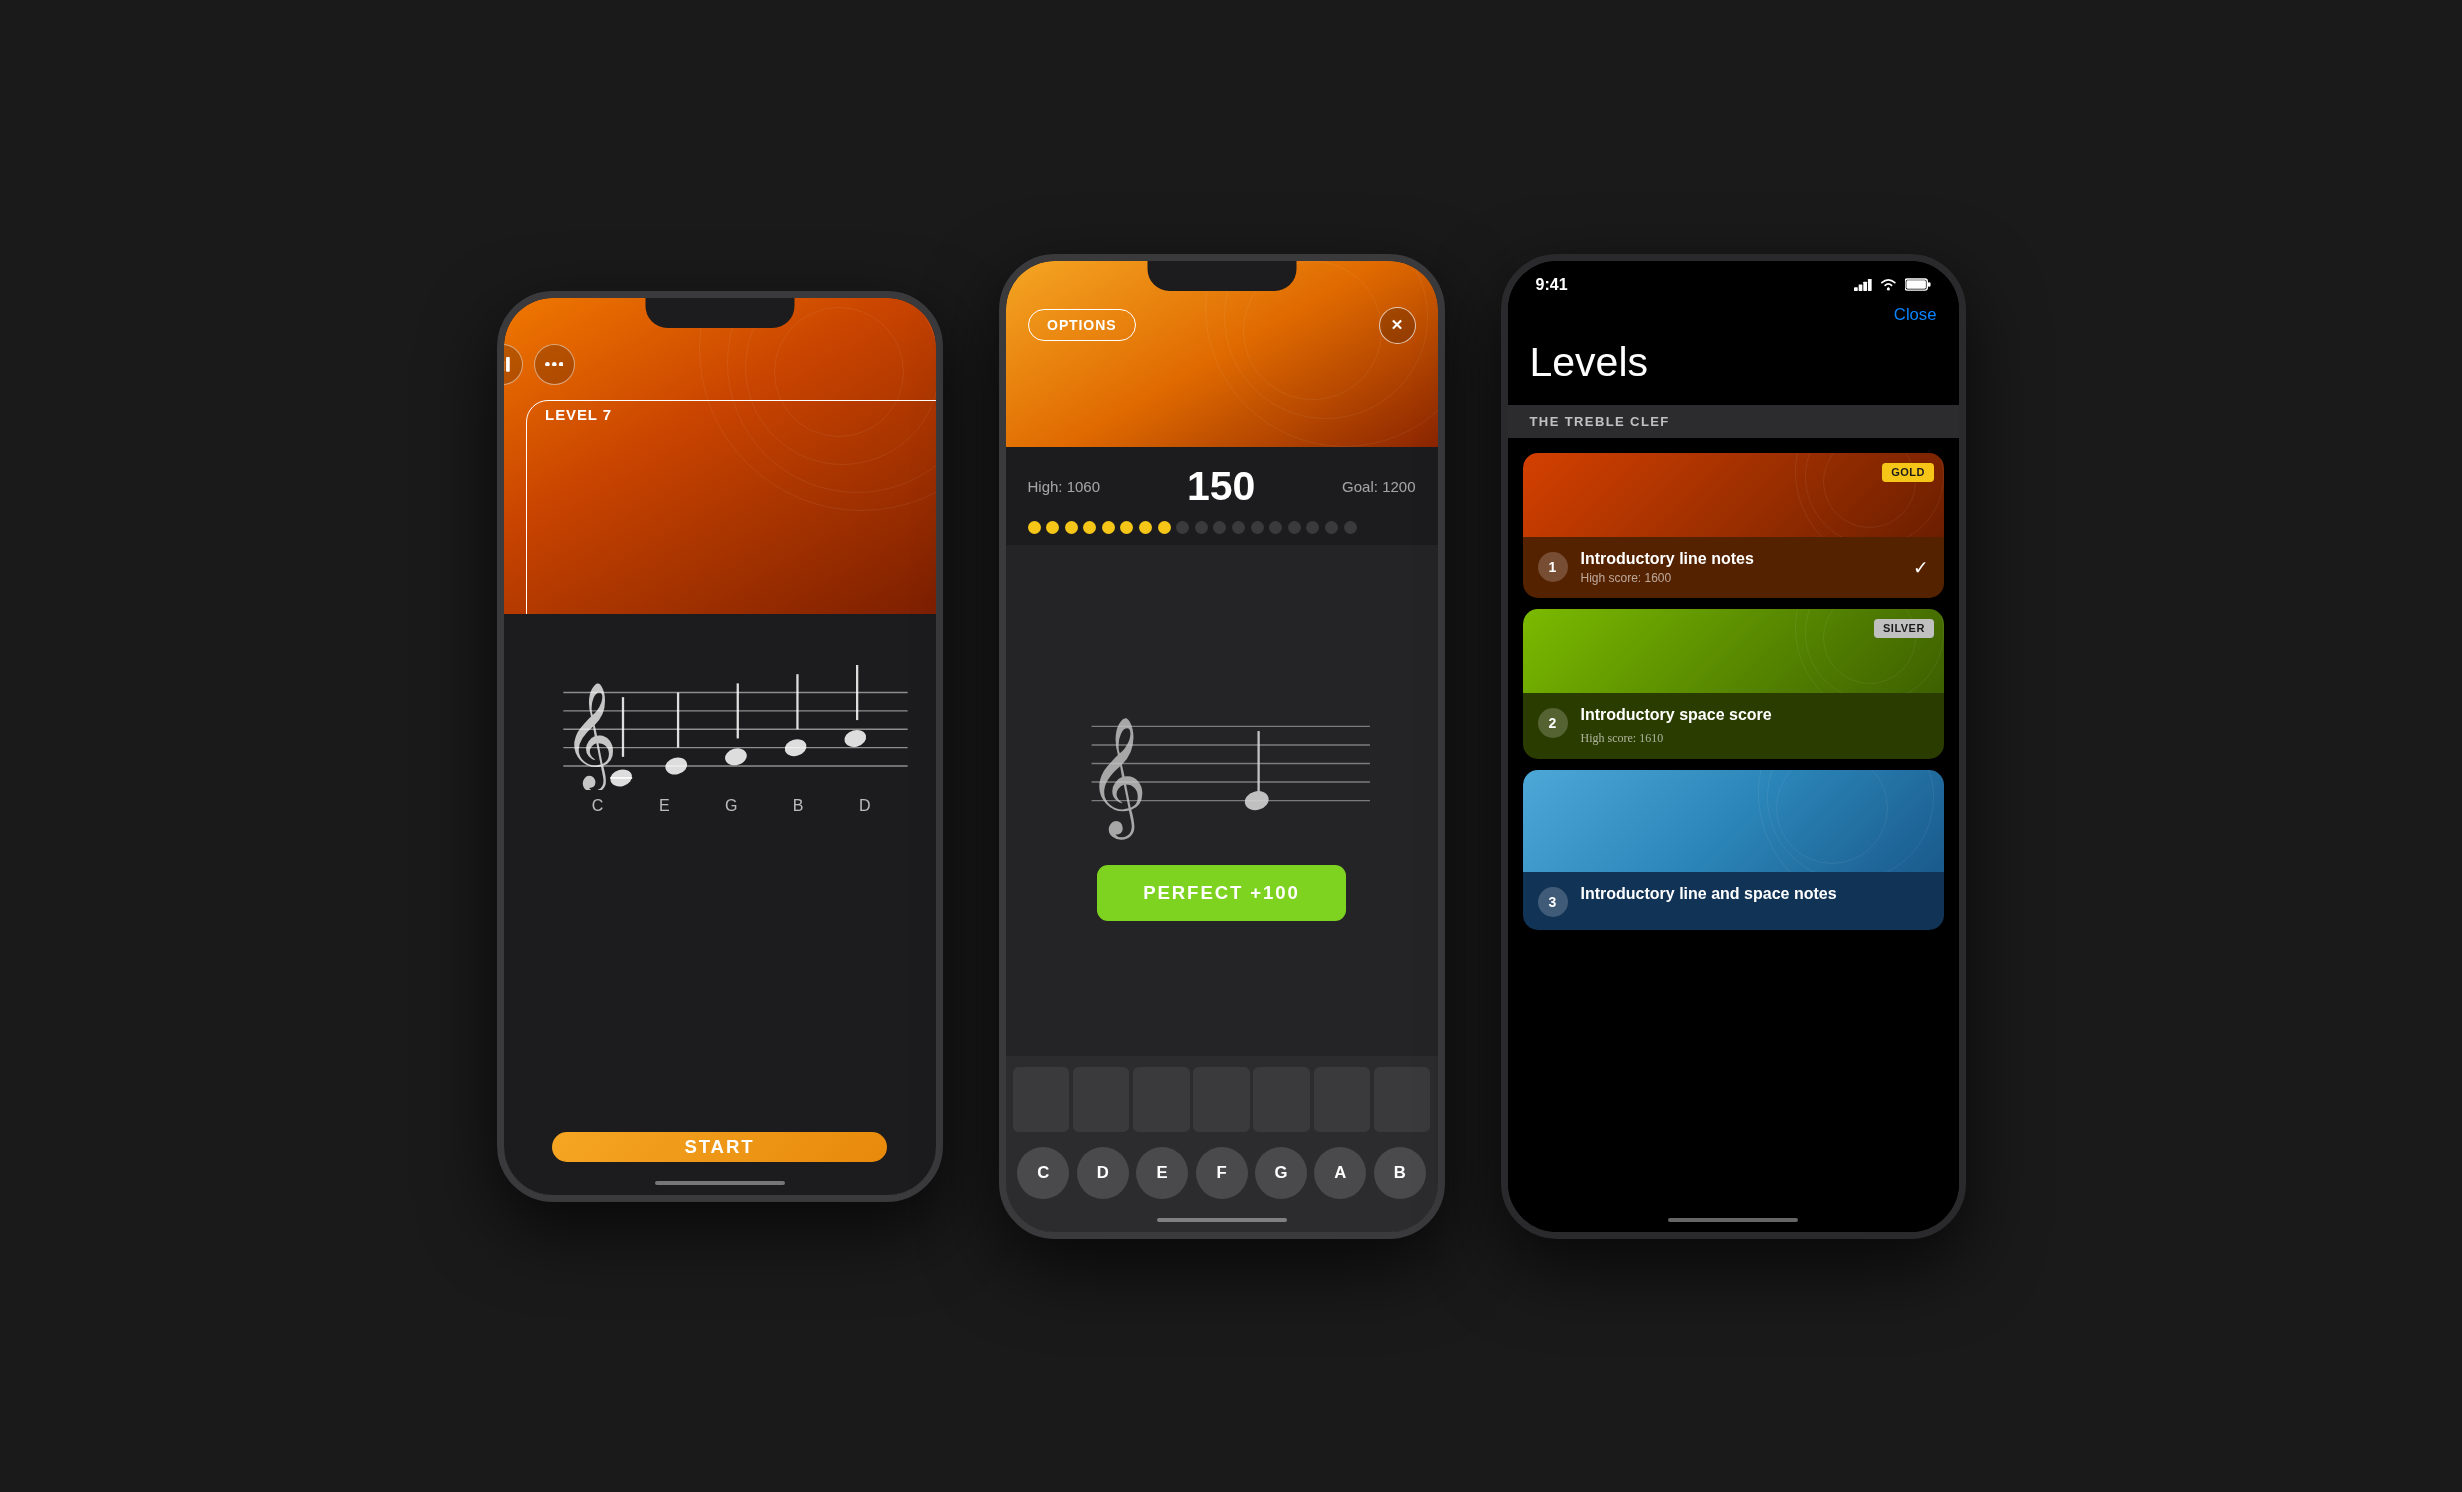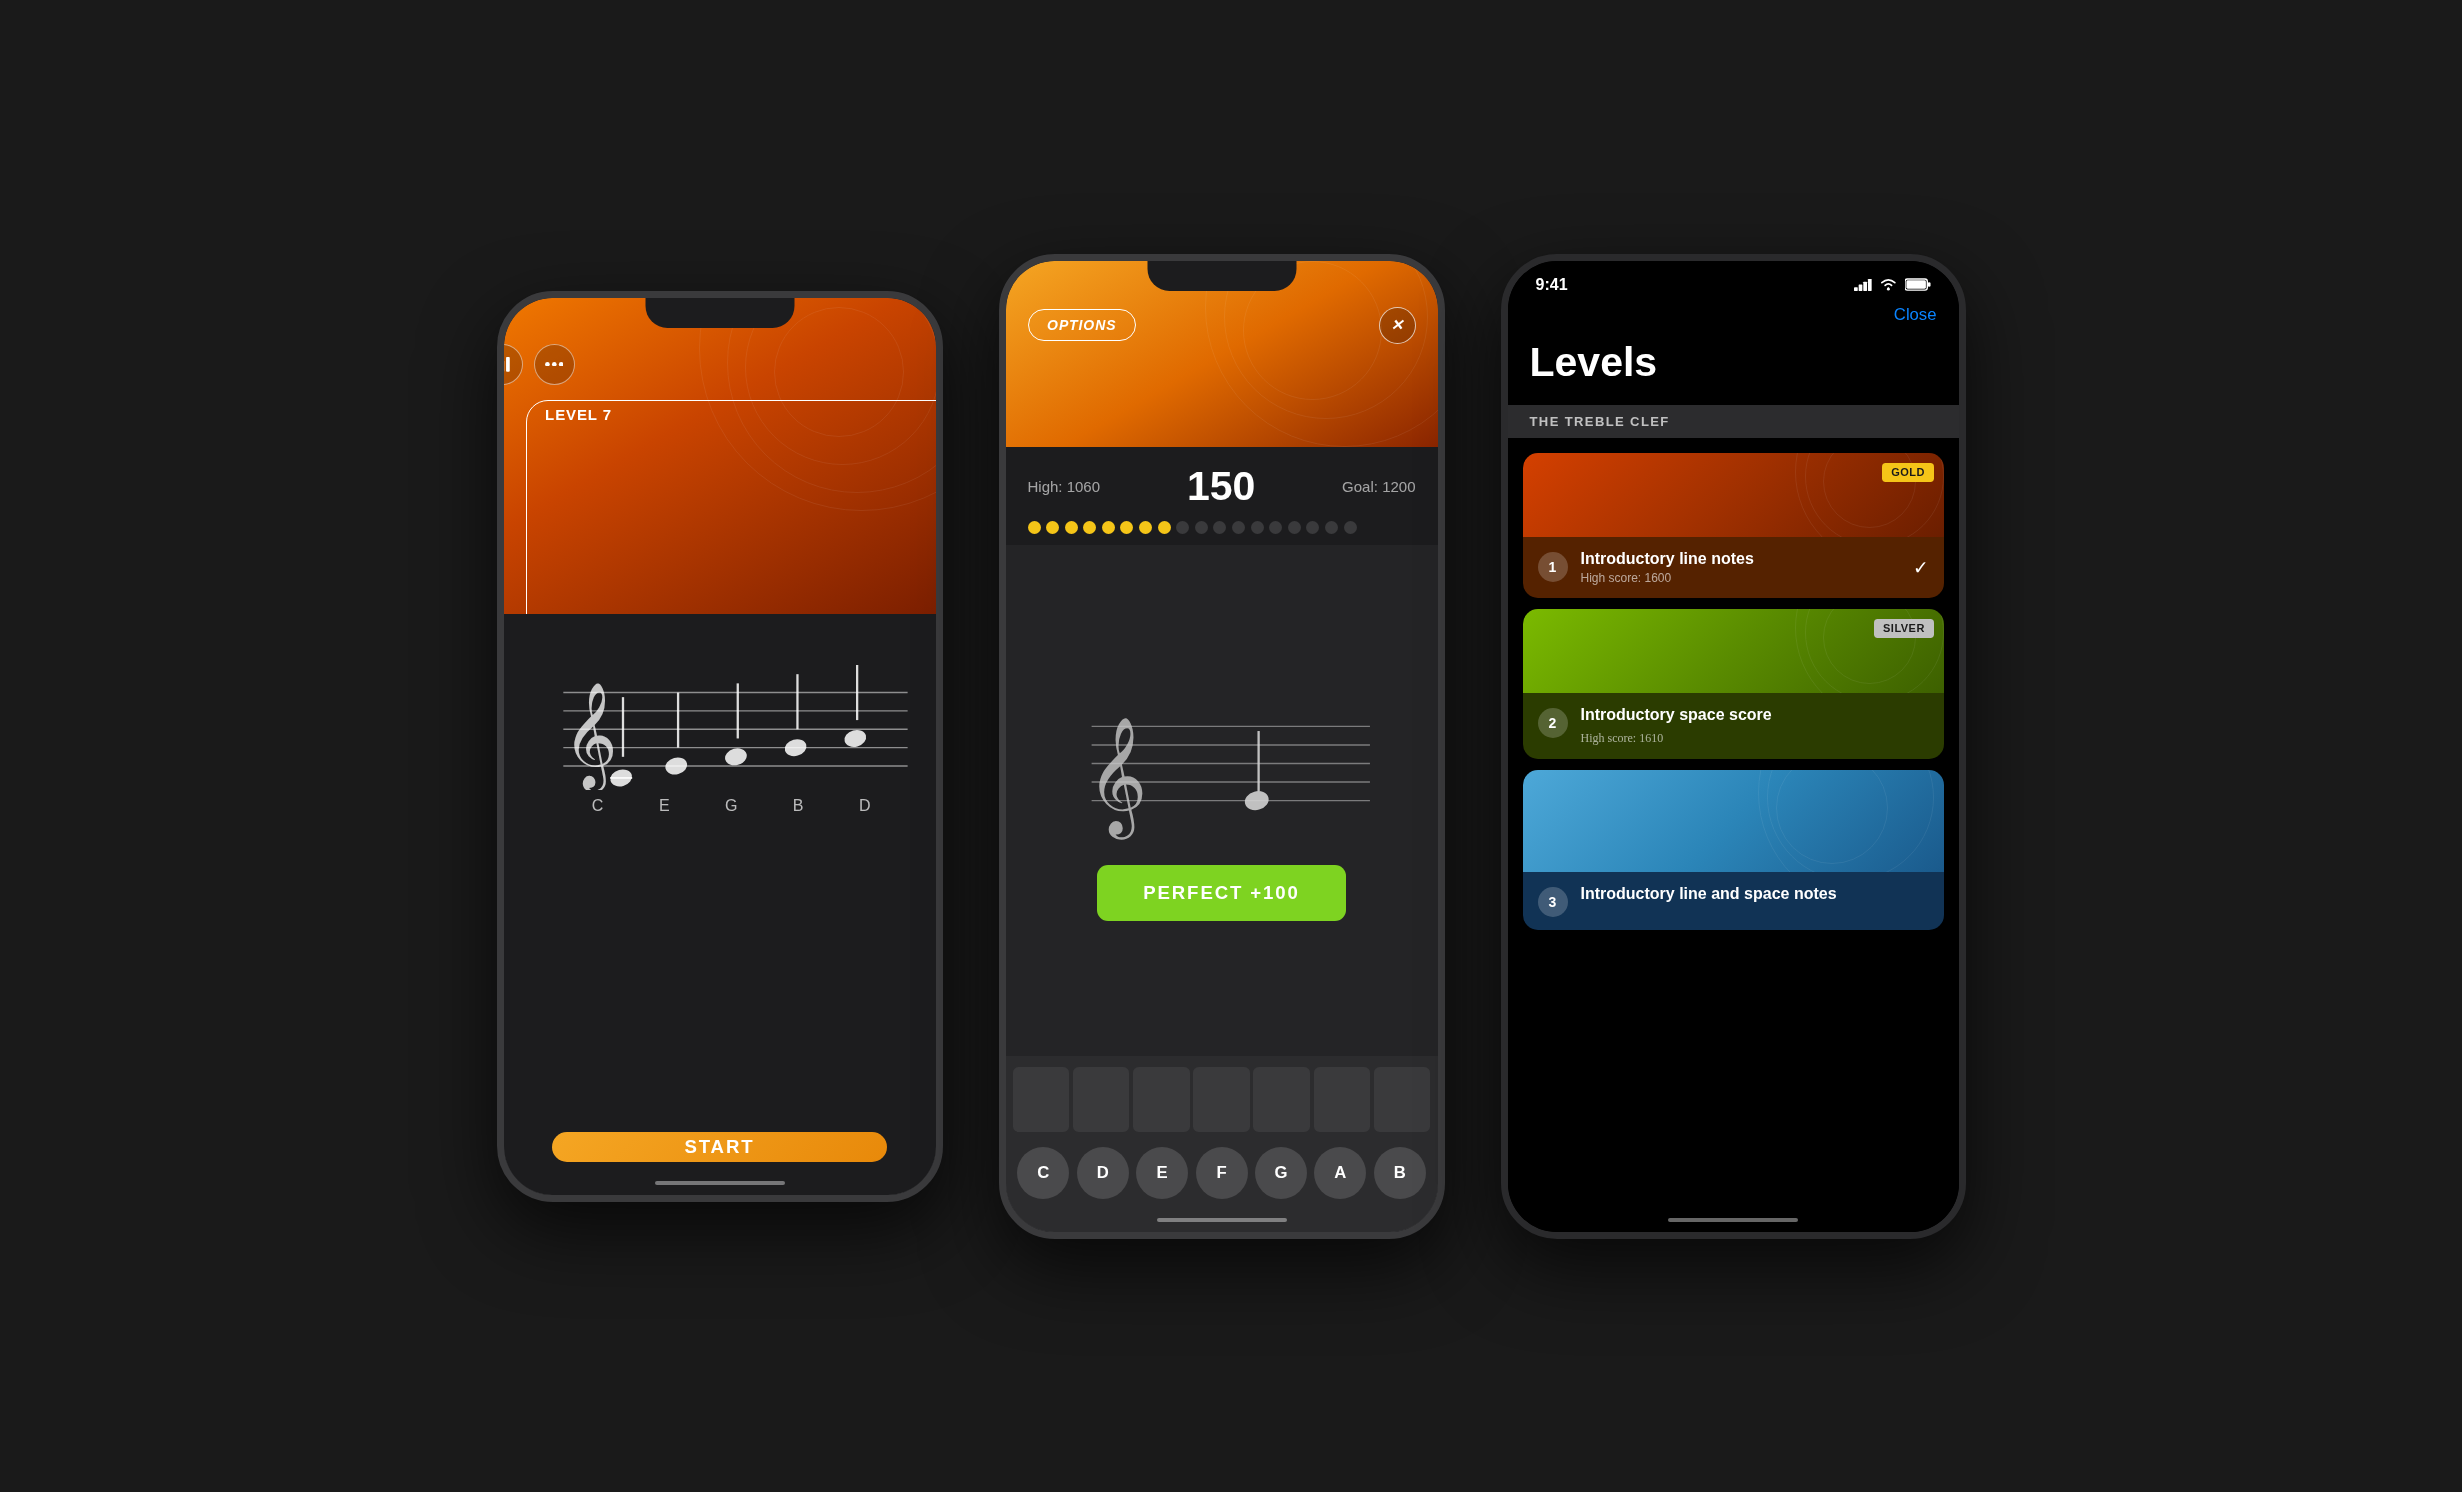--- a/index.html
+++ b/index.html
@@ -260,21 +260,21 @@
 
 <div class="phone-frame phone2">
   <div class="screen">
 
     <div style="background: linear-gradient(150deg, #f5a623 0%, #e06a00 50%, #8b2500 100%);height:186px;position:relative;overflow:hidden;">
       <div class="wave-deco" style="width:279px;height:279px;top:-93px;right:-46px;"></div>
       <div class="wave-deco" style="width:204px;height:204px;top:-46px;right:9.3px;"></div>
       <div class="wave-deco" style="width:139px;height:139px;top:0px;right:56px;"></div>
       <div style="height:37px;"></div>
 
-      <div style="position:absolute;top:46px;left:0;right:0;display:flex;align-items:center;justify-content:space-between;padding:0 22px;z-index:10;font-style:italic;">
+      <div style="position:absolute;top:46px;left:0;right:0;display:flex;align-items:center;justify-content:space-between;padding:0 22px;z-index:10;">
         <div style="border:1.9px solid white;border-radius:18.6px;padding:7.4px 18.6px;color:white;font-size:14px;font-weight:700;letter-spacing:0.9px;">
           <span>OPTIONS</span>
         </div>
         <div style="width:37px;height:37px;border-radius:50%;border:1.9px solid rgba(255,255,255,0.7);background:rgba(0,0,0,0.2);display:flex;align-items:center;justify-content:center;color:white;font-size:15px;font-weight:700;">✕</div>
       </div>
     </div>
 
     <div style="background:#1c1c1e;padding:16.7px 22px 11px;">
       <div style="display:flex;align-items:center;justify-content:space-between;">
         <span style="color:rgba(255,255,255,0.6);font-size:15px;">High: 1060</span>
@@ -374,21 +374,21 @@
           <rect x="1.5" y="2.5" width="21" height="9" rx="1.5" fill="white"></rect>
           <rect x="24.5" y="4.5" width="3" height="5" rx="1.5" fill="white"></rect>
         </svg>
       </div>
     </div>
 
     <div style="display:flex;justify-content:flex-end;padding:3.7px 22px 11px;">
       <span style="color:#0a84ff;font-size:16.7px;font-weight:500;cursor:pointer;">Close</span>
     </div>
 
-    <h1 style="color:white;font-size:41px;font-weight:700;padding:3.7px 22px 18.6px;">Levels</h1>
+    <h1 style="color:white;font-size:41px;font-weight:400;padding:3.7px 22px 18.6px;">Levels</h1>
 
     <div style="background:#2c2c2e;padding:9.3px 22px;color:rgba(255,255,255,0.7);font-size:13px;font-weight:700;letter-spacing:1.4px;text-transform:uppercase;">THE TREBLE CLEF</div>
 
     <div style="flex:1;overflow:hidden;padding:15px;display:flex;flex-direction:column;gap:11px;">
 
       <div style="border-radius:15px;overflow:hidden;">
         <div style="height:84px;background:linear-gradient(135deg,#d44000,#a03000,#6b1e00);position:relative;overflow:hidden;">
           <div class="wave-deco" style="width:186px;height:186px;top:-74px;right:-37px;"></div>
           <div class="wave-deco" style="width:139px;height:139px;top:-46px;right:0px;"></div>
           <div class="wave-deco" style="width:93px;height:93px;top:-18.6px;right:28px;"></div>

